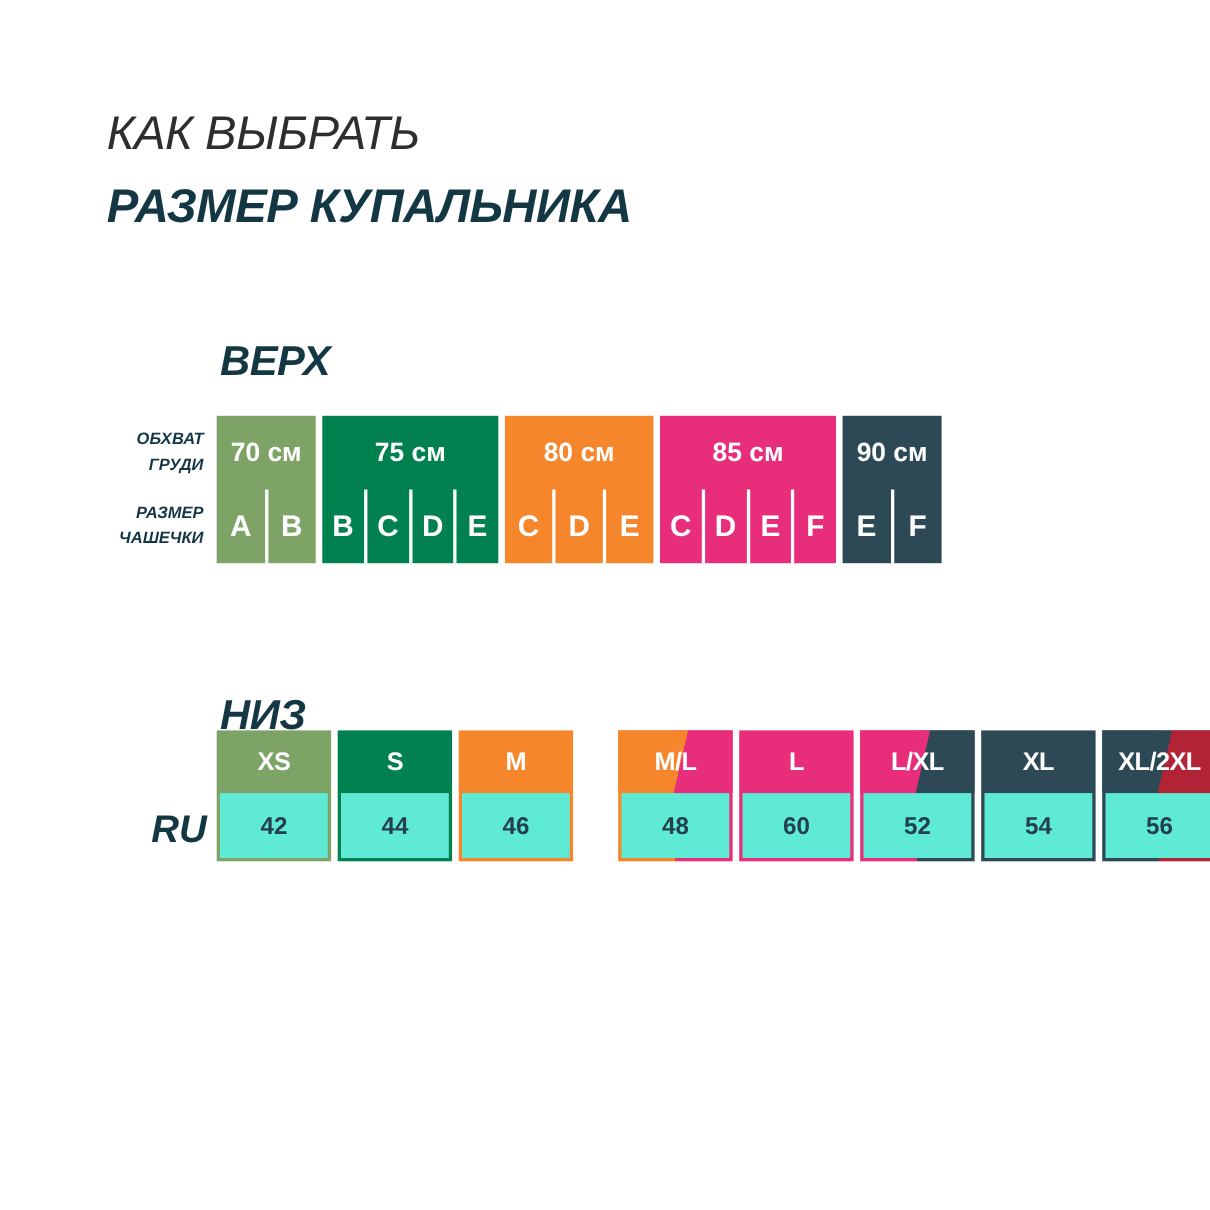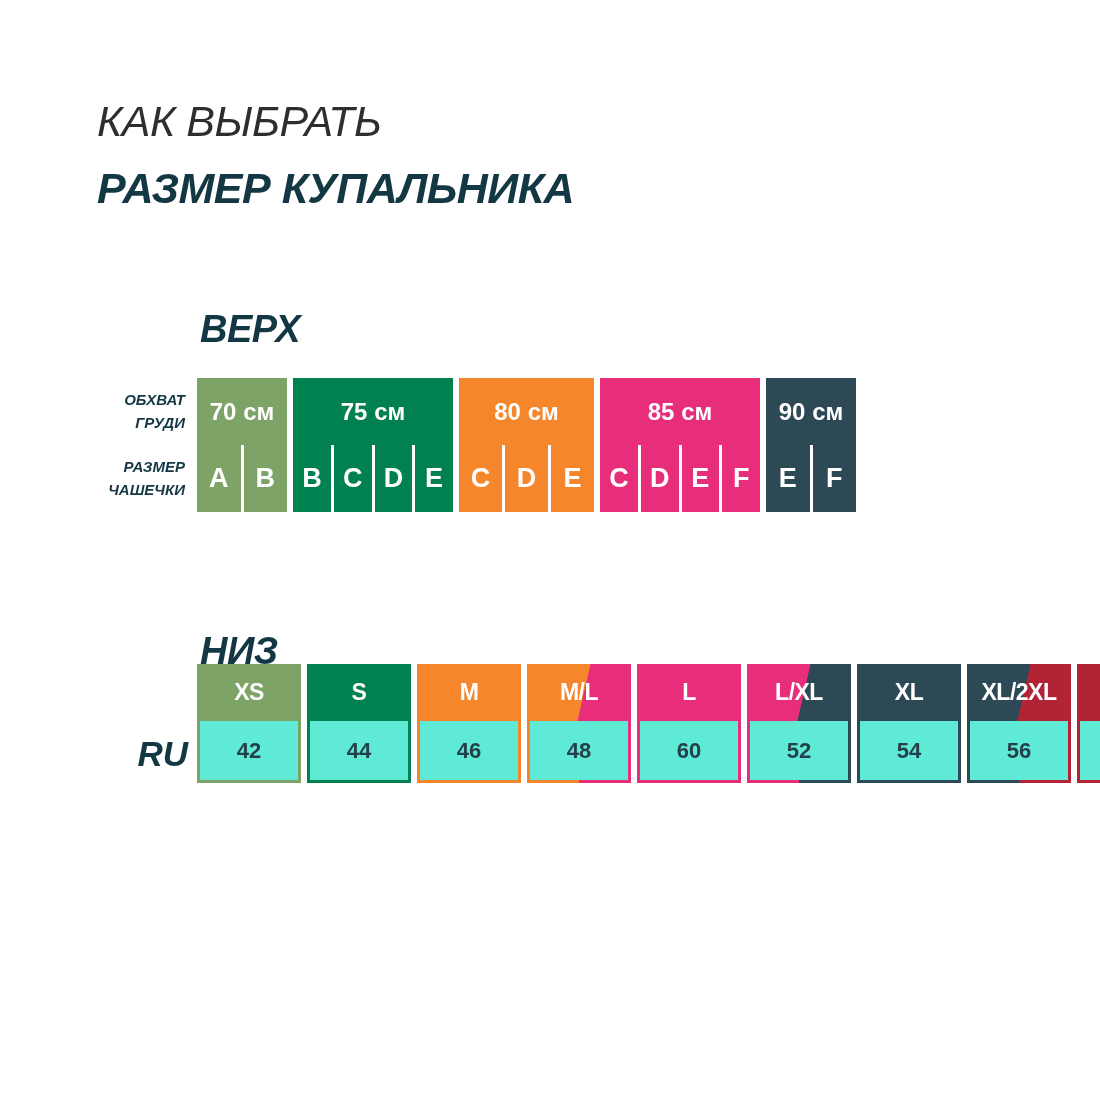--- a/index.html
+++ b/index.html
@@ -87,21 +87,21 @@
     height:57px;margin:0 -3px;flex:0 0 57px;
     display:flex;align-items:center;justify-content:center;
     color:#ffffff;font-size:23px;font-weight:700;letter-spacing:-0.5px;
   }
   .col-body{
     flex:1;background:#5eead4;
     display:flex;align-items:center;justify-content:center;
     font-size:22px;font-weight:700;color:var(--num);
   }
   
-  .split-op{background:linear-gradient(90deg,var(--orange) 50%,var(--pink) 50%);}
+  .split-op{background:linear-gradient(90deg,var(--orange) 50%,var(--pink) 50%);margin-left:35px;}
   .split-op .col-head{background:linear-gradient(103deg,var(--orange) 54%,var(--pink) 54.5%);}
   .split-pn{background:linear-gradient(90deg,var(--pink) 50%,var(--navy) 50%);}
   .split-pn .col-head{background:linear-gradient(103deg,var(--pink) 54%,var(--navy) 54.5%);}
   .split-nr{background:linear-gradient(90deg,var(--navy) 50%,var(--red) 50%);}
   .split-nr .col-head{background:linear-gradient(103deg,var(--navy) 54%,var(--red) 54.5%);}
 
   .ru-label{
     left:40px;top:724px;width:148px;height:59px;
     display:flex;align-items:center;justify-content:flex-end;
     font-size:35px;font-weight:700;font-style:italic;color:var(--heading);

